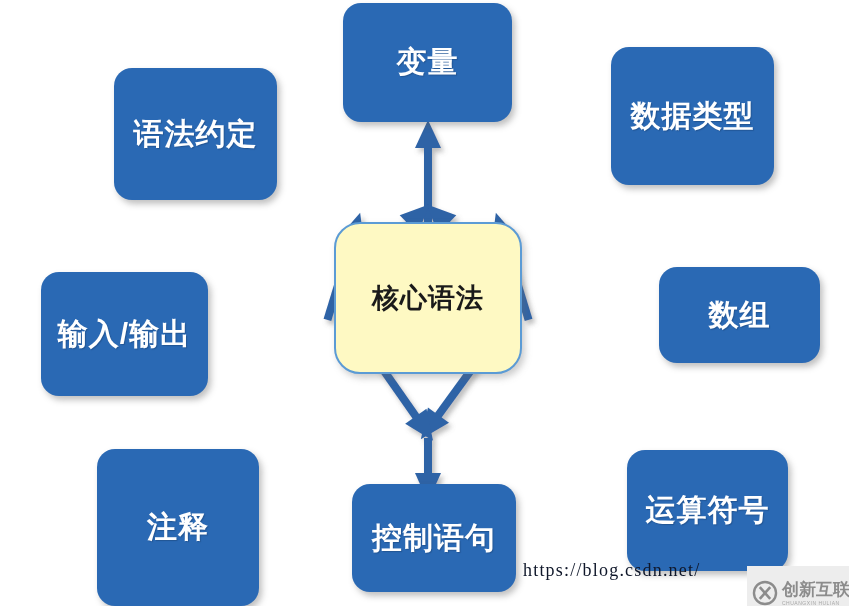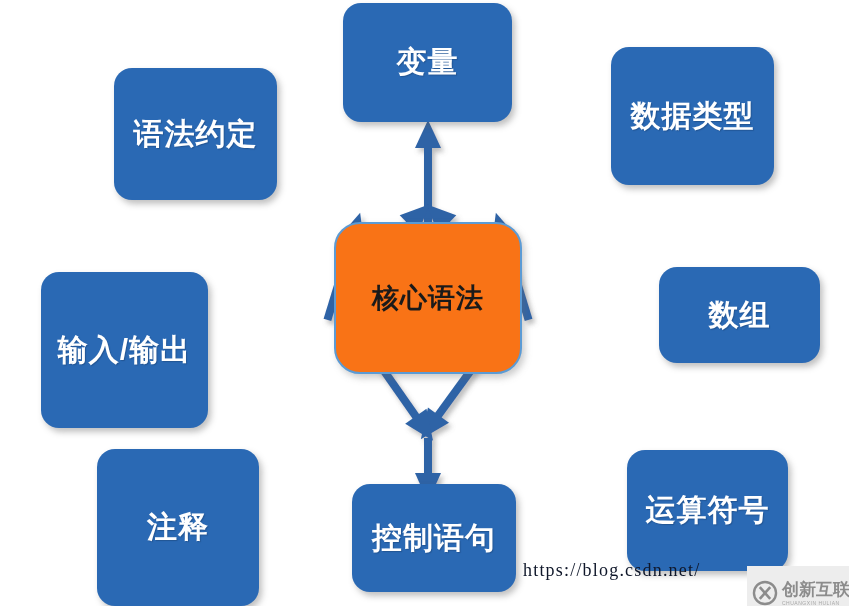--- a/index.html
+++ b/index.html
@@ -41,36 +41,36 @@
     box-shadow: 3px 4px 6px rgba(90, 90, 90, 0.38);
   }
   .node-outer .node-label {
     color: #ffffff;
     font-weight: bold;
     font-size: 30px;
     letter-spacing: 1px;
     text-shadow: 1px 1px 1px rgba(20, 50, 90, 0.35);
   }
   .node-center {
-    background: #f97316;
+    background: #fef9c3;
     border: 2px solid #5B9BD5;
     border-radius: 26px;
     box-shadow: 3px 4px 7px rgba(110, 110, 110, 0.35);
   }
   .node-center .node-label {
     color: #1a1a1a;
     font-weight: bold;
     font-size: 27px;
     letter-spacing: 1px;
   }
   
   #node-variable      { left: 343px; top: 3px;   width: 169px; height: 119px; }
   #node-datatype      { left: 611px; top: 47px;  width: 163px; height: 138px; }
   #node-syntax-rule   { left: 66px;  top: 68px;  width: 163px; height: 132px; margin-left: 48px; }
-  #node-io            { left: 41px;  top: 272px; width: 167px; height: 156px; }
+  #node-io            { left: 41px;  top: 272px; width: 167px; height: 124px; }
   #node-array         { left: 659px; top: 267px; width: 161px; height: 96px; }
   #node-comment       { left: 97px;  top: 449px; width: 162px; height: 157px; }
   #node-control       { left: 352px; top: 484px; width: 164px; height: 108px; }
   #node-operator      { left: 627px; top: 450px; width: 161px; height: 121px; }
   #node-core          { left: 334px; top: 222px; width: 188px; height: 152px; }
 
   
   #watermark-url {
     position: absolute;
     left: 523px;

